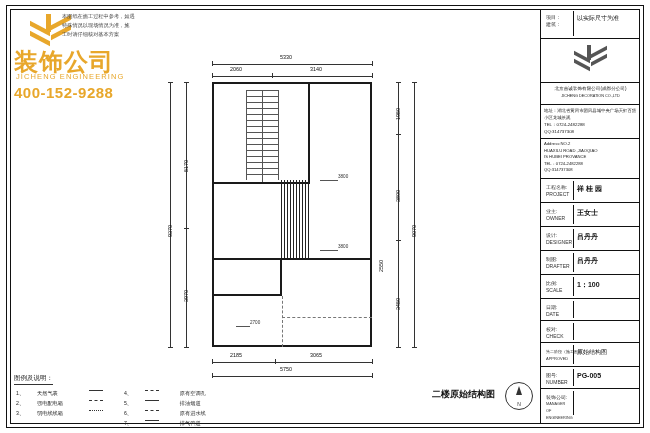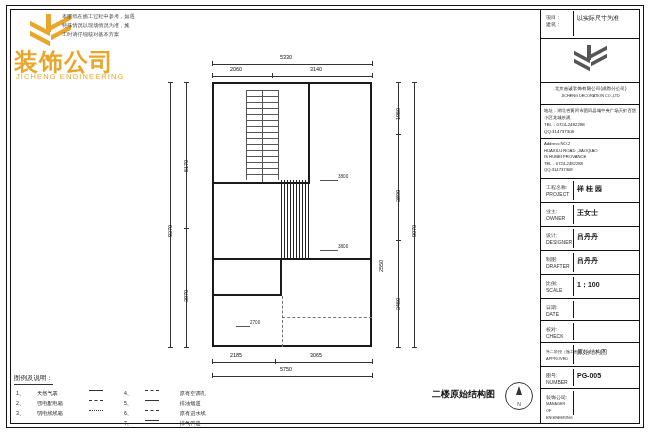--- a/index.html
+++ b/index.html
@@ -79,20 +79,21 @@
   <div class="logo">
     <div class="cube">
       <i style="left:0;top:12px;width:20px;height:5px;transform:skewY(28deg);"></i>
       <i style="left:0;top:22px;width:20px;height:5px;transform:skewY(28deg);"></i>
       <i style="left:21px;top:6px;width:20px;height:5px;transform:skewY(-28deg);"></i>
       <i style="left:21px;top:16px;width:20px;height:5px;transform:skewY(-28deg);"></i>
       <i style="left:16px;top:0px;width:5px;height:18px;"></i>
     </div>
     <div class="brandcn">装饰公司</div>
     <div class="branden">JICHENG ENGINEERING</div>
+    <div class="phone">400-152-9288</div>
   </div>
 
   <div class="notice">
     <div>本图纸在施工过程中参考，如遇</div>
     <div>特殊情况以现场情况为准，施</div>
     <div>工时请仔细核对基本方案</div>
   </div>
 
   <div class="legend">
     <div class="ltitle">图例及说明：</div>

